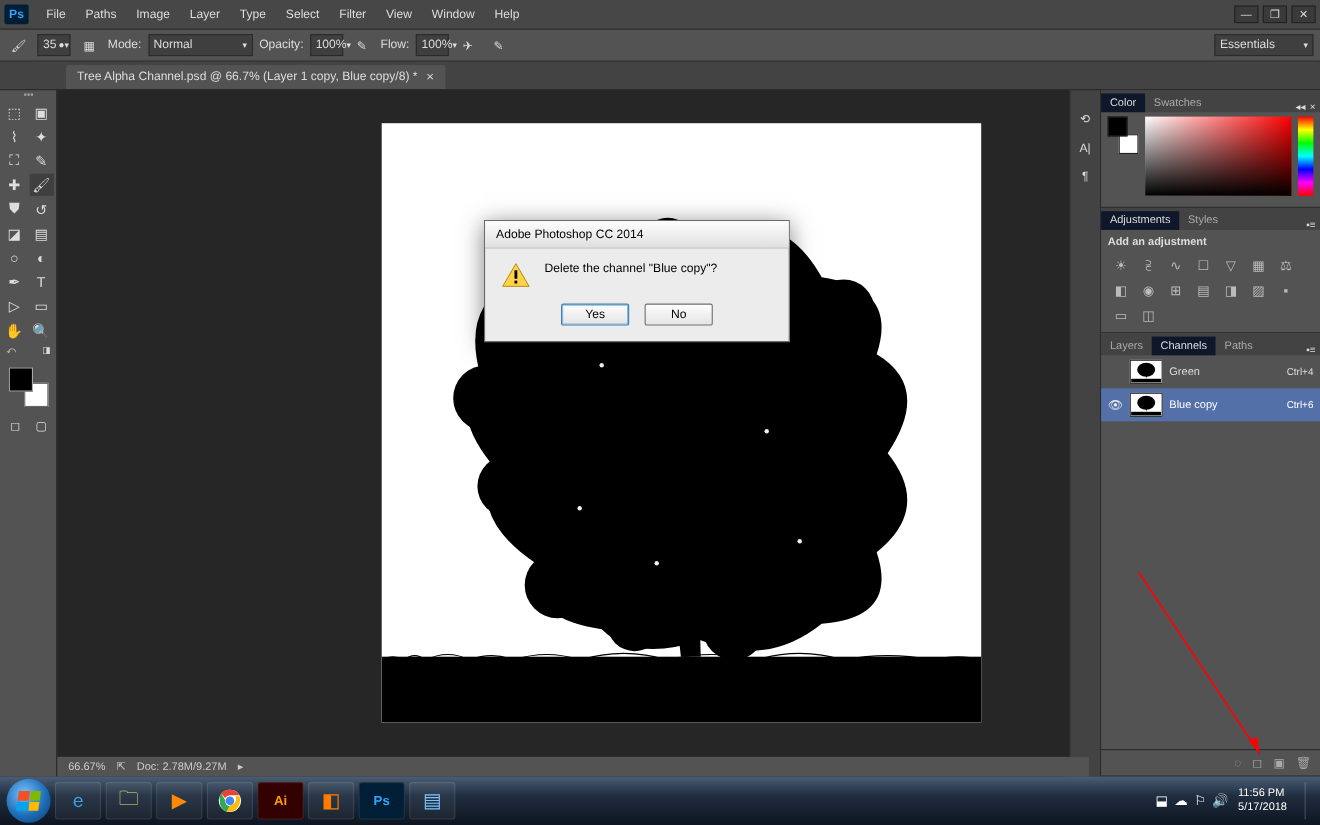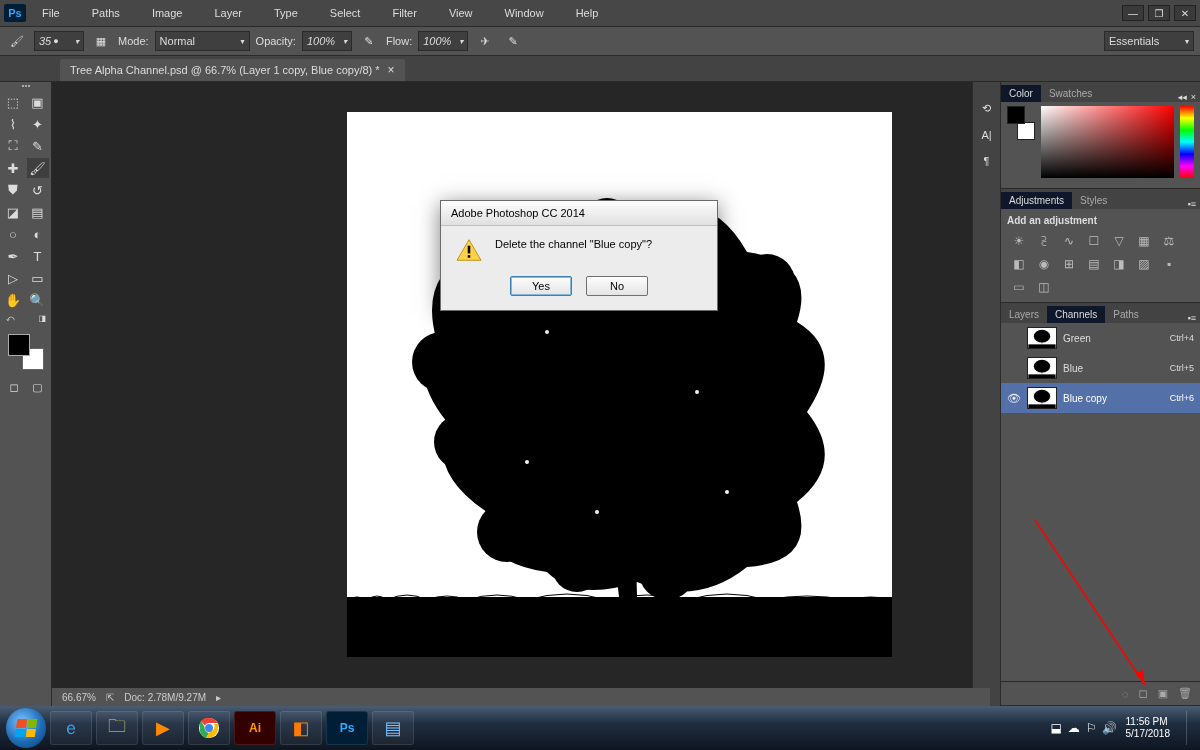--- a/index.html
+++ b/index.html
@@ -1,31 +1,31 @@
 <!DOCTYPE html>
 <html><head>
 <meta charset="utf-8">
 <style>
 * { margin:0; padding:0; box-sizing:border-box; font-family:"Segoe UI",Tahoma,sans-serif; user-select:none; }
 body { width:1200px; height:750px; background:#323232; overflow:hidden; position:relative; color:#ddd; }
 
 
 .titlebar { height:26px; background:#474747; display:flex; align-items:center; padding:0 4px; }
 .ps-logo { width:22px; height:18px; background:#001e36; color:#31a8ff; font-weight:bold; font-size:11px; display:flex; align-items:center; justify-content:center; border-radius:2px; margin-right:8px; }
-.menu { display:flex; gap:16px; font-size:11px; }
+.menu { display:flex; gap:2px; font-size:11px; }
 .menu-item { padding:4px 8px; cursor:pointer; }
 .winbtns { margin-left:auto; display:flex; gap:4px; }
 .winbtn { width:22px; height:16px; background:#3a3a3a; display:flex; align-items:center; justify-content:center; font-size:10px; border:1px solid #222; }
 
 
 .optbar { height:30px; background:#535353; border-top:1px solid #2a2a2a; border-bottom:1px solid #2a2a2a; display:flex; align-items:center; padding:0 6px; gap:6px; font-size:11px; }
 .optbar .ico { width:22px; height:20px; display:flex; align-items:center; justify-content:center; }
 .opt-select { background:#3f3f3f; border:1px solid #2a2a2a; color:#ddd; font-size:11px; height:20px; display:flex; align-items:center; padding:0 4px; }
 .opt-select.wide { width:95px; }
-.opt-select.narrow { width:50px;font-style:italic; }
+.opt-select.narrow { width:30px; }
 .opt-select .chev { margin-left:auto; font-size:8px; }
 .workspace-select { margin-left:auto; }
 .workspace-select .opt-select { width:90px; }
 
 
 .tabbar { height:26px; background:#434343; border-bottom:1px solid #2a2a2a; display:flex; align-items:flex-end; padding-left:60px; }
 .doctab { background:#535353; font-size:11px; color:#ddd; padding:4px 10px; display:flex; align-items:center; gap:8px; border-top-left-radius:3px; border-top-right-radius:3px; }
 .doctab .close { font-size:12px; cursor:pointer; }
 
 
@@ -326,33 +326,20 @@
               <svg viewBox="0 0 30 22">
                 <rect width="30" height="22" fill="#fff"></rect>
                 <path fill="#000" d="M15 18 L14 12 L15 6 L16 12 Z"></path>
                 <ellipse cx="15" cy="9" rx="9" ry="7" fill="#000"></ellipse>
                 <rect y="18" width="30" height="4" fill="#000"></rect>
               </svg>
             </div>
     <span class="ch-name">Green</span>
     <span class="ch-short">Ctrl+4</span>
           </div>
-          <div class="channel-row">
-            <span class="eye"></span>
-    <div class="thumb">
-              <svg viewBox="0 0 30 22">
-                <rect width="30" height="22" fill="#fff"></rect>
-                <path fill="#000" d="M15 18 L14 12 L15 6 L16 12 Z"></path>
-                <ellipse cx="15" cy="9" rx="9" ry="7" fill="#000"></ellipse>
-                <rect y="18" width="30" height="4" fill="#000"></rect>
-              </svg>
-            </div>
-    <span class="ch-name">Blue</span>
-    <span class="ch-short">Ctrl+5</span>
-          </div>
           <div class="channel-row selected">
             <span class="eye">👁</span>
     <div class="thumb">
               <svg viewBox="0 0 30 22">
                 <rect width="30" height="22" fill="#fff"></rect>
                 <path fill="#000" d="M15 18 L14 12 L15 6 L16 12 Z"></path>
                 <ellipse cx="15" cy="9" rx="9" ry="7" fill="#000"></ellipse>
                 <rect y="18" width="30" height="4" fill="#000"></rect>
               </svg>
             </div>

